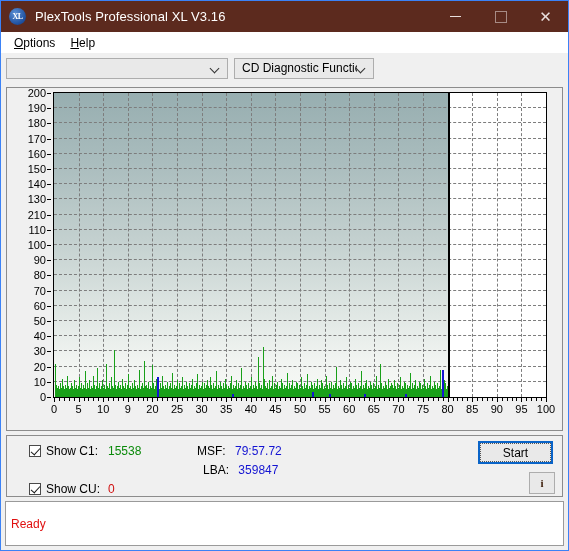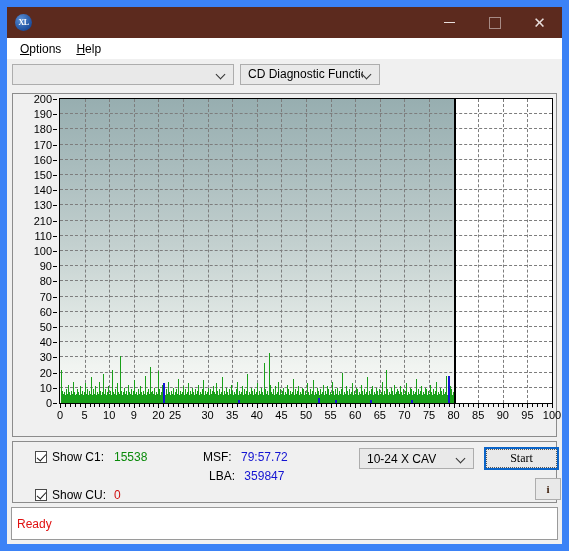--- a/index.html
+++ b/index.html
@@ -9,21 +9,21 @@
   body {
     width: 569px; height: 551px;
     font-family: "Liberation Sans", sans-serif;
     font-size: 12px;
     color: #000;
     overflow: hidden;
   }
   .window {
     width: 569px; height: 551px;
     box-sizing: border-box;
-    border: 7px solid #3b82f6;
+    border: 1px solid #3b82f6;
     background: #f0f0f0;
     display: flex; flex-direction: column;
     position: relative;
   }
   
   .titlebar {
     height: 31px; flex: 0 0 31px;
     background: #5c2a1e;
     display: flex; align-items: center;
     color: #ffffff;
@@ -198,21 +198,20 @@
   .msf-key { color: #000; }
   .msf-val { color: #1414d2; margin-left: 6px; }
   .btn {
     position: absolute;
     background: #e9e9e9;
     border: 1px solid #adadad;
     font-size: 12px;
     display: flex; align-items: center; justify-content: center;
     box-sizing: border-box;
     color: #000;
-    font-family: Liberation Serif, serif;
   }
   #start-button {
     border: 2px solid #0a64c8;
     background: #e9e9e9;
   }
   #start-button .inner-focus {
     border: 1px dotted #555; padding: 1px 14px;
     display: flex; align-items: center; justify-content: center;
     width: 100%; height: 100%; box-sizing: border-box;
   }
@@ -242,20 +241,21 @@
     color: #e01010;
   }
 </style>
 </head>
 <body>
 
 <div class="window">
 
   <div class="titlebar">
     <div class="app-logo">XL</div>
+    <div class="title-text">PlexTools Professional XL V3.16</div>
     <div class="win-controls">
       <div class="win-btn">
           <i class="glyph-min"></i>
         </div>
       <div class="win-btn">
           <i class="glyph-max"></i>
         </div>
       <div class="win-btn close">✕</div>
     </div>
   </div>
@@ -876,21 +876,21 @@
         <div class="x-tick minor" style="left: 477.24px;"></div>
         <div class="x-tick minor" style="left: 482.16px;"></div>
         <div class="x-tick minor" style="left: 487.08px;"></div>
       </div>
     <div class="x-labels" id="x-labels">
         <div class="x-lab" style="left: 1px;">0</div>
         <div class="x-lab" style="left: 25.6px;">5</div>
         <div class="x-lab" style="left: 50.2px;">10</div>
         <div class="x-lab" style="left: 74.8px;">9</div>
         <div class="x-lab" style="left: 99.4px;">20</div>
-        <div class="x-lab" style="left: 116px;">25</div>
+        <div class="x-lab" style="left: 124px;">25</div>
         <div class="x-lab" style="left: 148.6px;">30</div>
         <div class="x-lab" style="left: 173.2px;">35</div>
         <div class="x-lab" style="left: 197.8px;">40</div>
         <div class="x-lab" style="left: 222.4px;">45</div>
         <div class="x-lab" style="left: 247px;">50</div>
         <div class="x-lab" style="left: 271.6px;">55</div>
         <div class="x-lab" style="left: 296.2px;">60</div>
         <div class="x-lab" style="left: 320.8px;">65</div>
         <div class="x-lab" style="left: 345.4px;">70</div>
         <div class="x-lab" style="left: 370px;">75</div>
@@ -920,24 +920,20 @@
     <div class="msf-row" style="left:190px; top:8px;">
       <span class="msf-key">MSF:</span>
       <span class="msf-val">79:57.72</span>
     </div>
 
     <div class="msf-row" style="left:196px; top:27px;">
       <span class="msf-key">LBA:</span>
       <span class="msf-val">359847</span>
     </div>
 
-    <div class="combo" style="position:absolute; left:346px; top:6px; width:115px; height:21px;">
-      <span class="cb-label">10-24 X CAV</span>
-      <span class="chev"></span>
-    </div>
 
     <div class="btn" id="start-button" style="left:471px; top:5px; width:75px; height:23px;">
       <span class="inner-focus">
           <span>Start</span>
         </span>
     </div>
 
 
     <div class="info-btn" style="left:522px; top:36px; width:26px; height:22px;">
       <span class="info-sphere">i</span>

